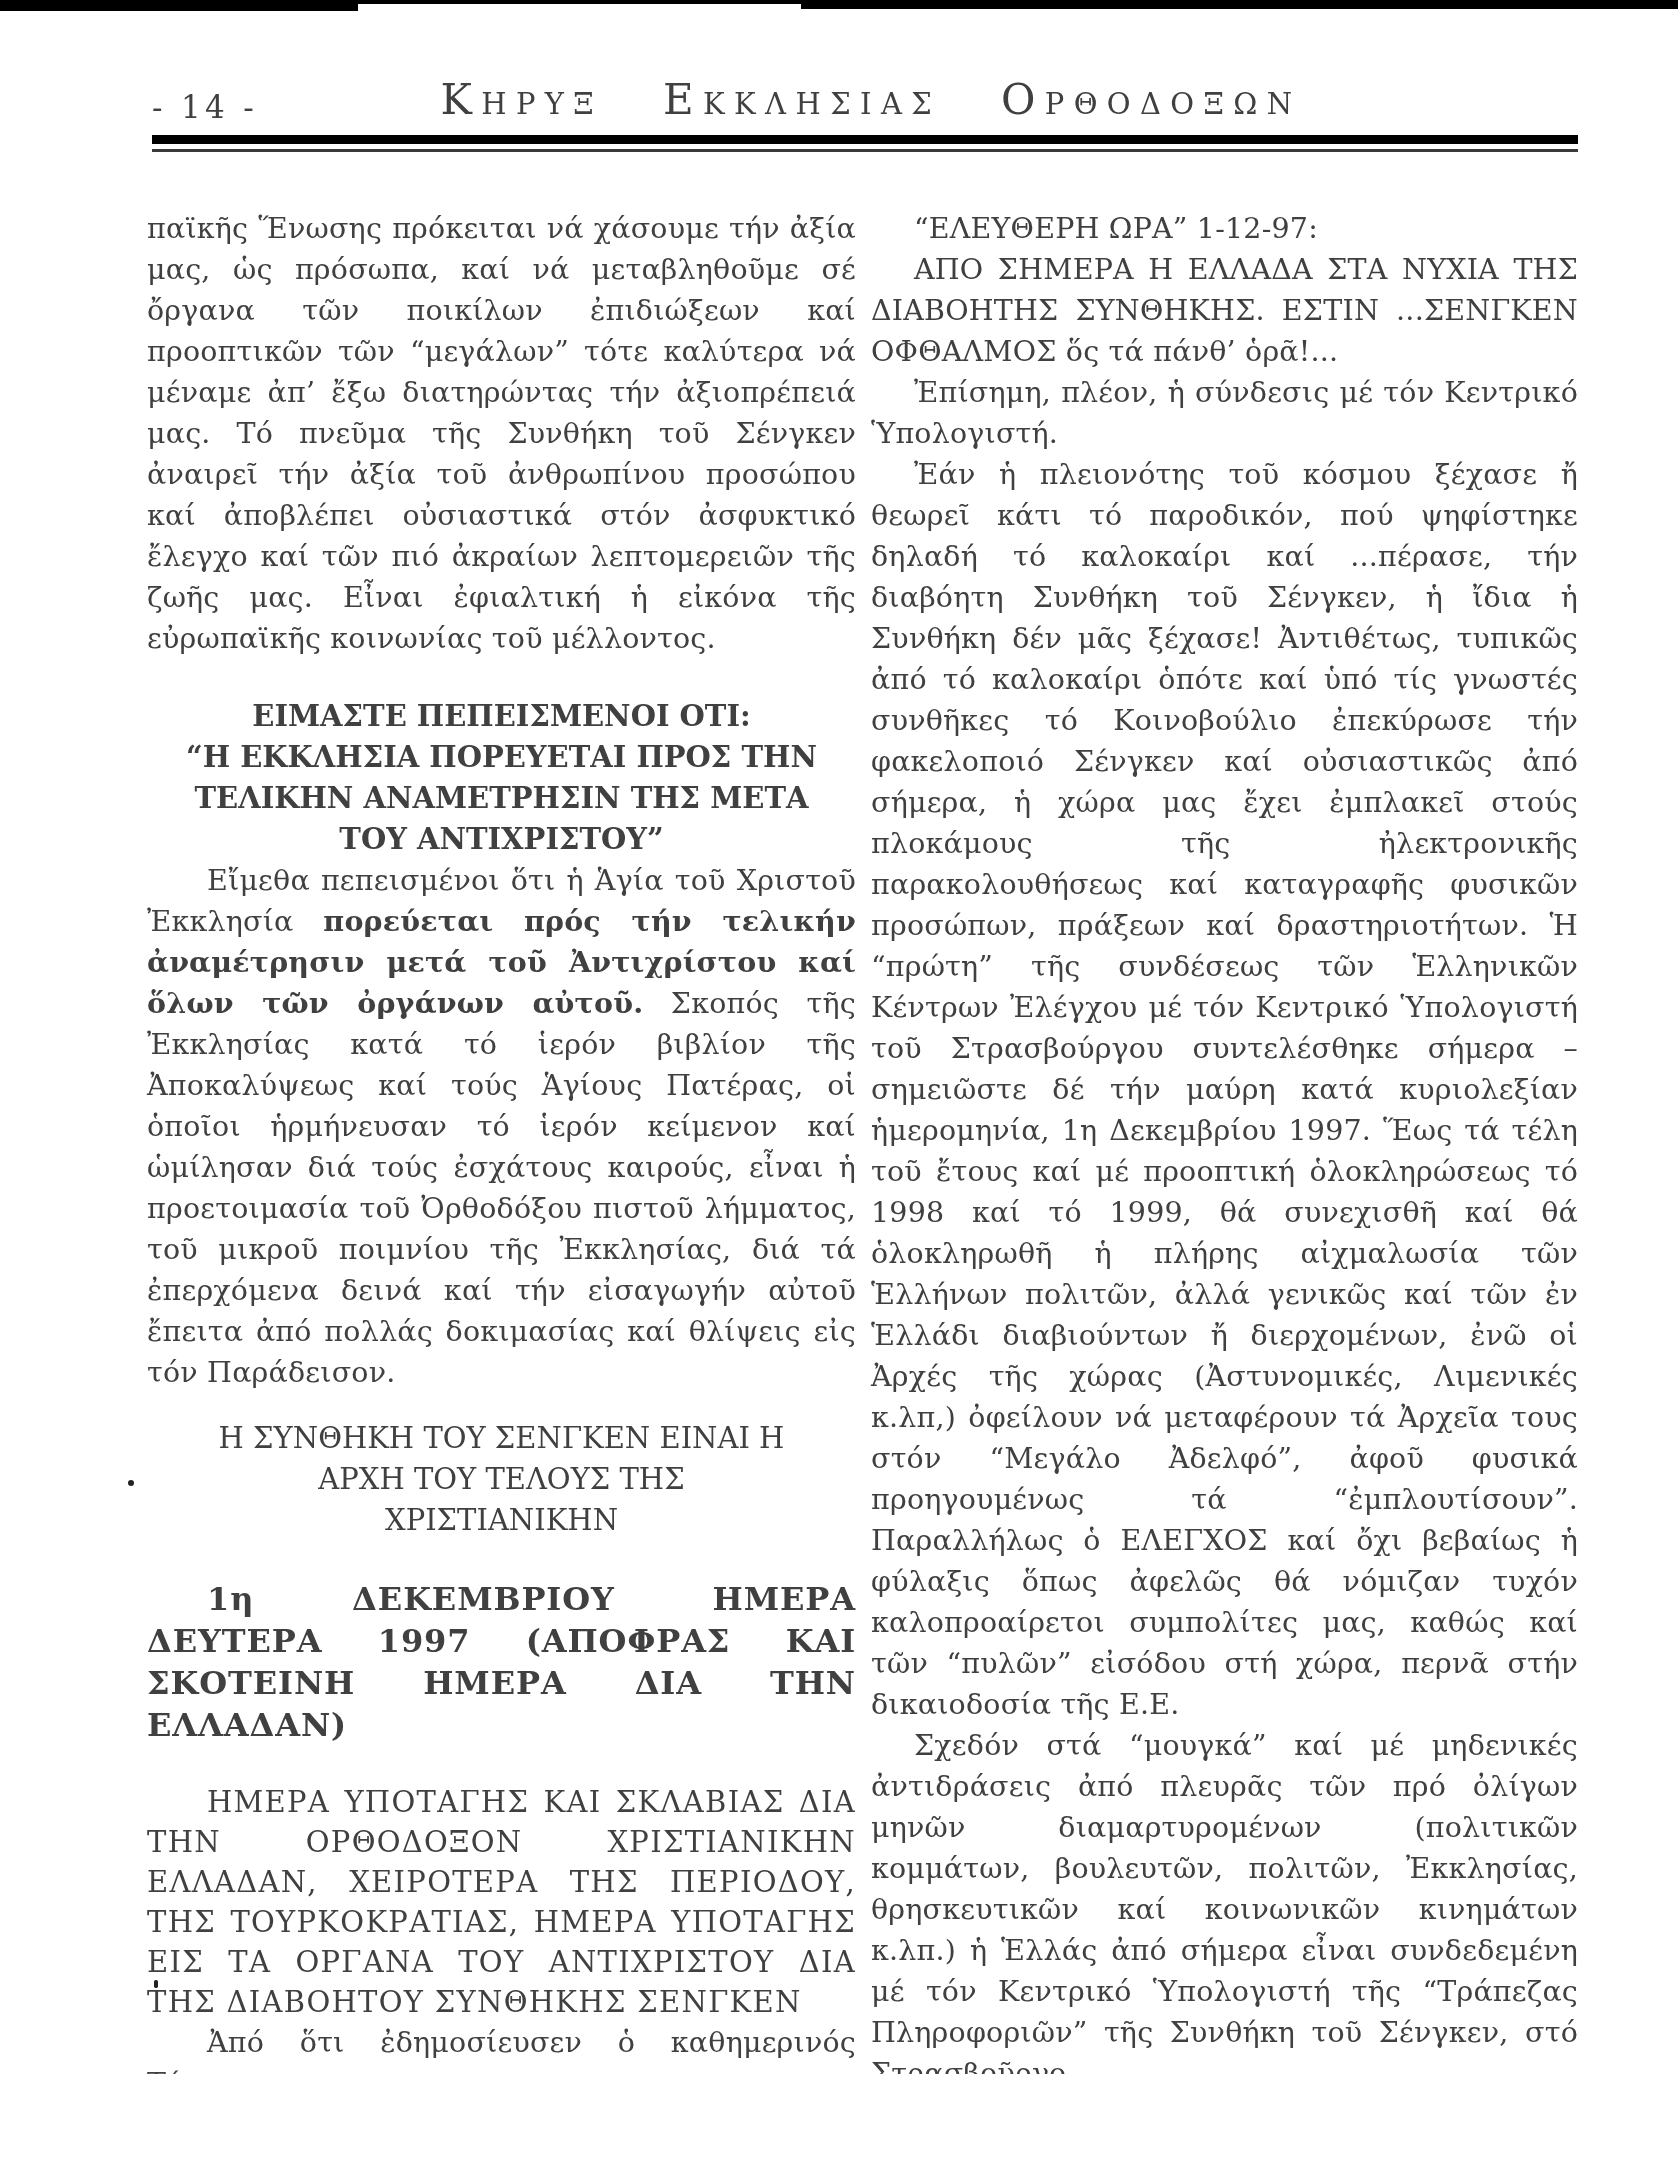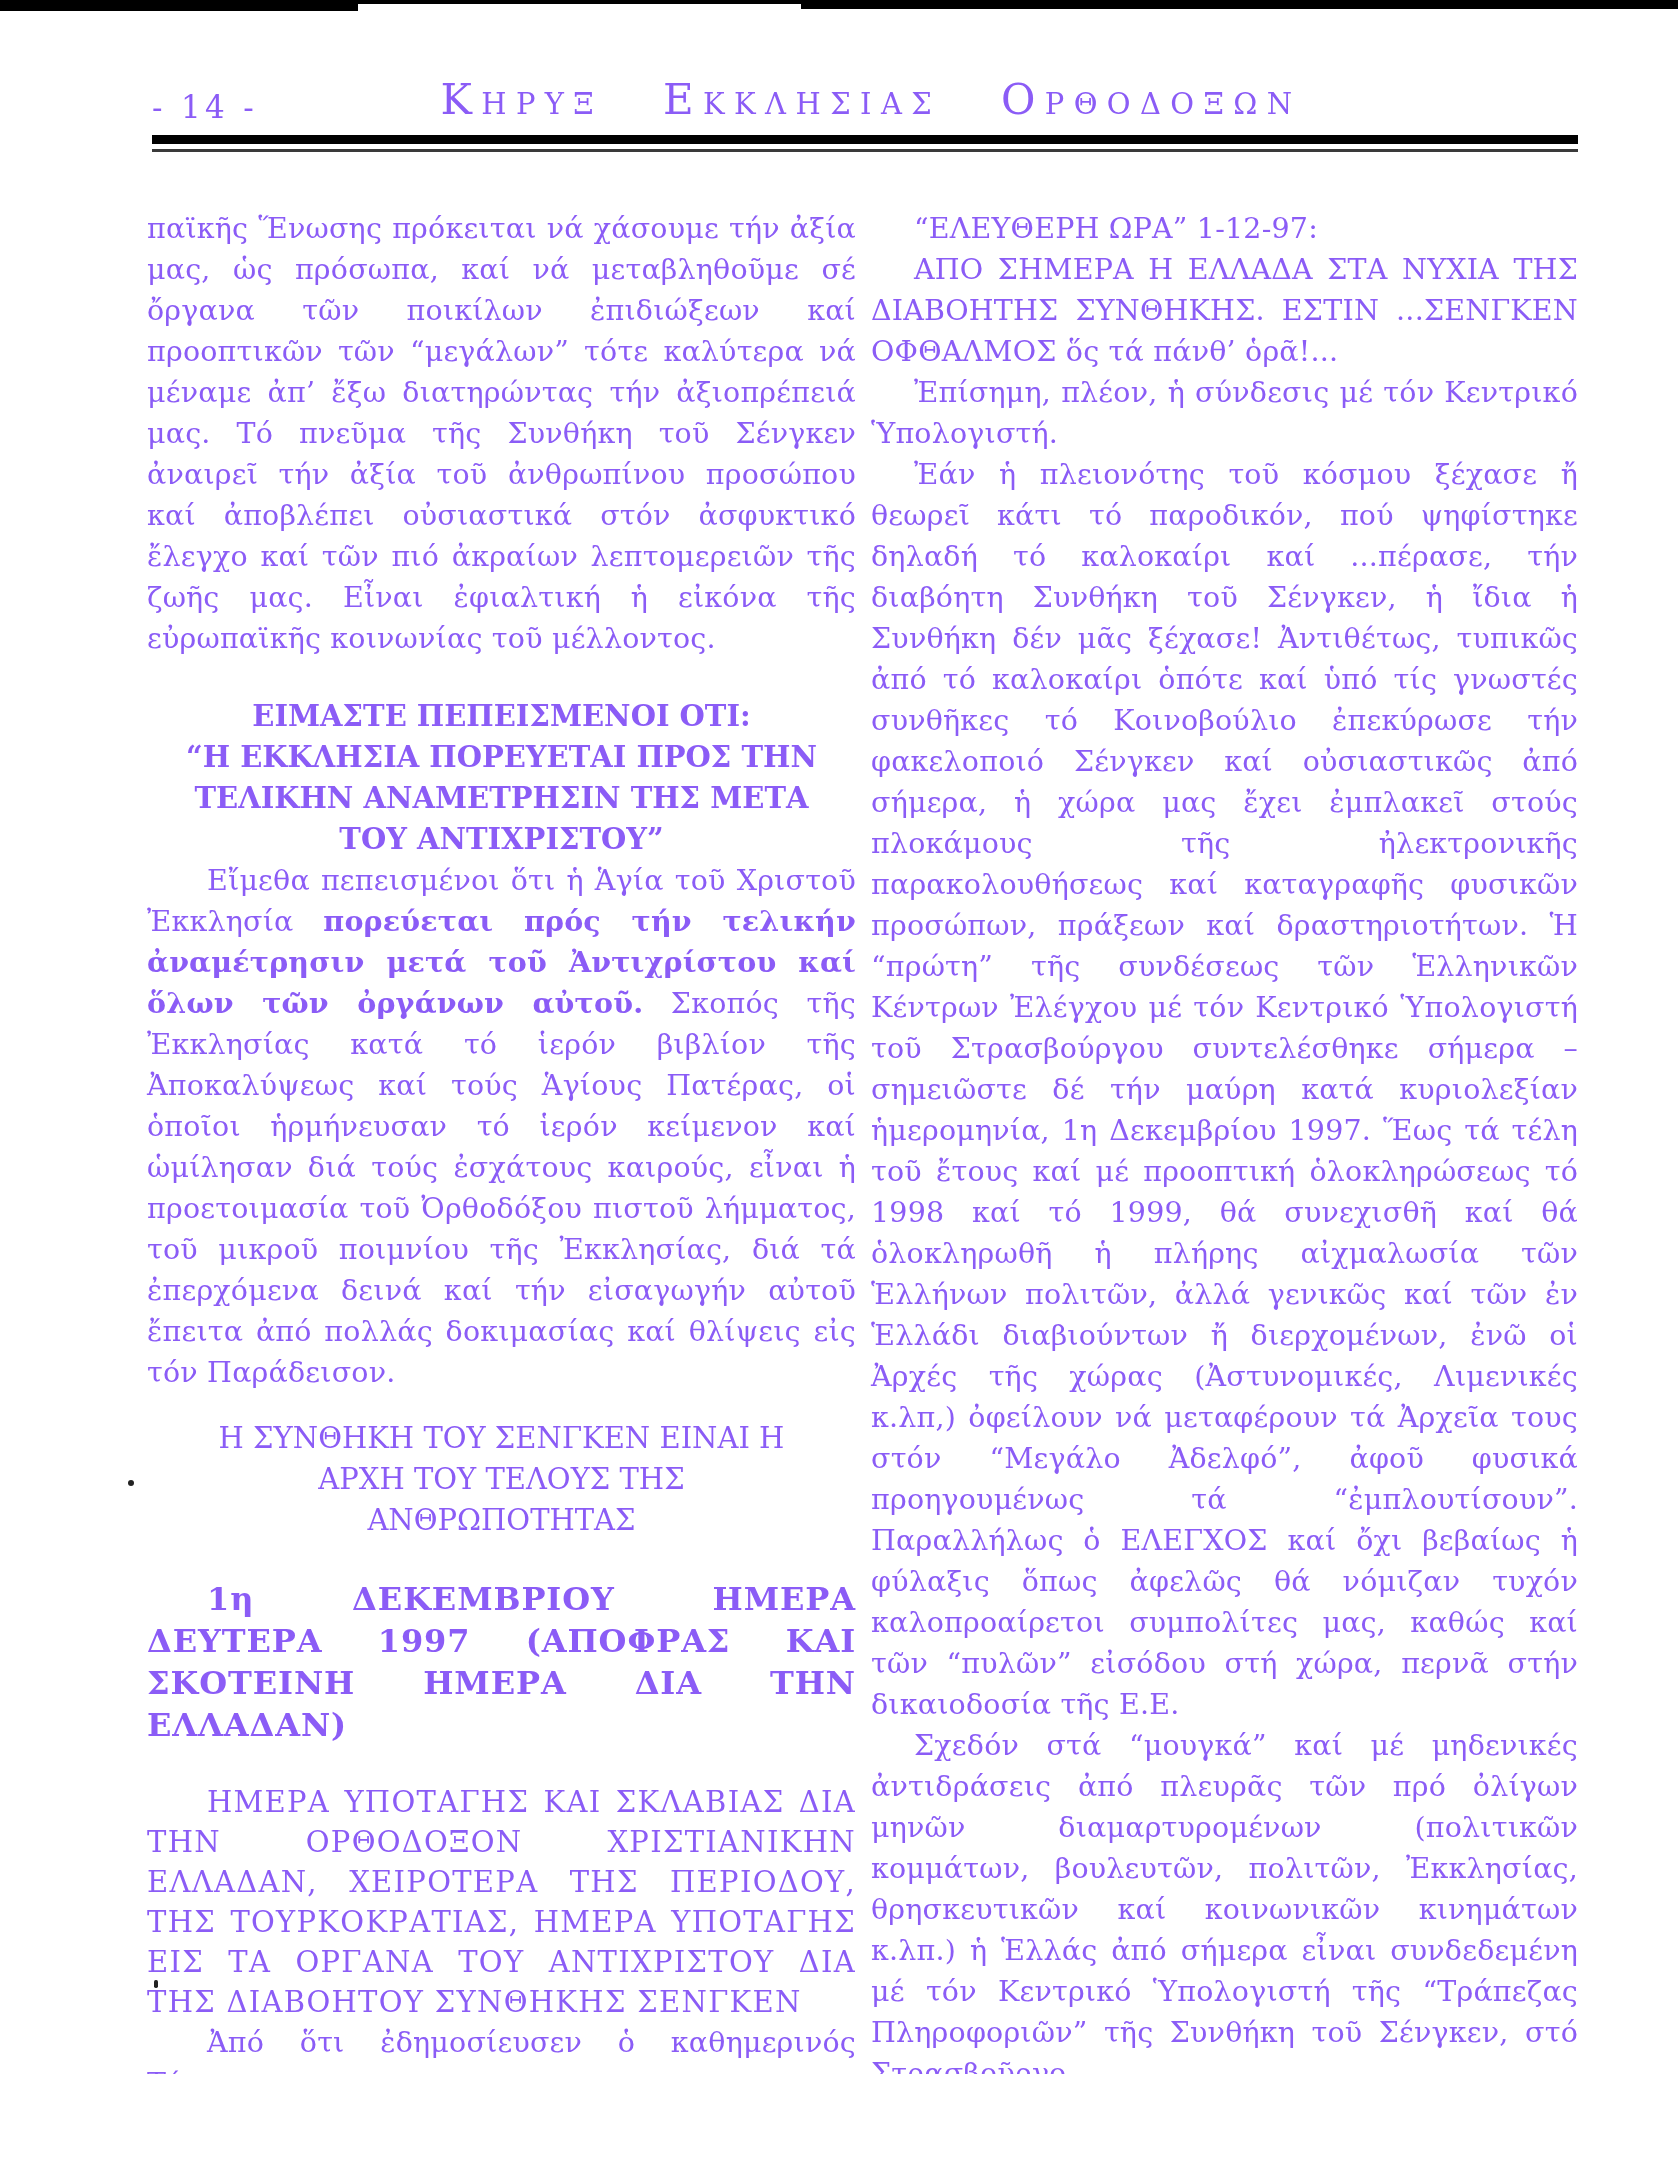--- a/index.html
+++ b/index.html
@@ -5,21 +5,21 @@
   html, body {
     margin: 0;
     padding: 0;
     background: #ffffff;
   }
   .page {
     position: relative;
     width: 1678px;
     height: 2074px;
     background: #ffffff;
-    color: #8b5cf6;
+    color: #404040;
     font-family: "DejaVu Serif", "Liberation Serif", serif;
     overflow: hidden;
   }
 
   
   .scan-bar { position: absolute; background: #000; }
   .bar-a { left: 0;      top: 0; width: 358px;  height: 11px; }
   .bar-b { left: 351px;  top: 0; width: 481px;  height: 4.3px;  }
   .bar-c { left: 801px;  top: 0; width: 877px; height: 8.5px; }
   .speck { position: absolute; background: #222; border-radius: 50%; }
@@ -127,21 +127,21 @@
       <div class="h-line">“Η ΕΚΚΛΗΣΙΑ ΠΟΡΕΥΕΤΑΙ ΠΡΟΣ ΤΗΝ</div>
       <div class="h-line">ΤΕΛΙΚΗΝ ΑΝΑΜΕΤΡΗΣΙΝ ΤΗΣ ΜΕΤΑ</div>
       <div class="h-line">ΤΟΥ ΑΝΤΙΧΡΙΣΤΟΥ”</div>
     </div>
 
     <p class="body indent p-after-heading"><span>Εἴμεθα πεπεισμένοι ὅτι ἡ Ἁγία τοῦ Χριστοῦ Ἐκκλησία </span><span class="bold">πορεύεται πρός τήν τελικήν ἀναμέτρησιν μετά τοῦ Ἀντιχρίστου καί ὅλων τῶν ὀργάνων αὐτοῦ.</span><span> Σκοπός τῆς Ἐκκλησίας κατά τό ἱερόν βιβλίον τῆς Ἀποκαλύψεως καί τούς Ἁγίους Πατέρας, οἱ ὁποῖοι ἡρμήνευσαν τό ἱερόν κείμενον καί ὡμίλησαν διά τούς ἐσχάτους καιρούς, εἶναι ἡ προετοιμασία τοῦ Ὀρθοδόξου πιστοῦ λήμματος, τοῦ μικροῦ ποιμνίου τῆς Ἐκκλησίας, διά τά ἐπερχόμενα δεινά καί τήν εἰσαγωγήν αὐτοῦ ἔπειτα ἀπό πολλάς δοκιμασίας καί θλίψεις εἰς τόν Παράδεισον.</span></p>
 
     <div class="h-caps">
       <div class="h-line">Η ΣΥΝΘΗΚΗ ΤΟΥ ΣΕΝΓΚΕΝ ΕΙΝΑΙ Η</div>
       <div class="h-line">ΑΡΧΗ ΤΟΥ ΤΕΛΟΥΣ ΤΗΣ</div>
-      <div class="h-line">ΑΝΘΡΩΠΟΤΗΤΑΣ</div>
+      <div class="h-line">ΧΡΙΣΤΙΑΝΙΚΗΝ</div>
     </div>
 
     <p class="h-bold-just indent">1η ΔΕΚΕΜΒΡΙΟΥ ΗΜΕΡΑ ΔΕΥΤΕΡΑ 1997 (ΑΠΟΦΡΑΣ ΚΑΙ ΣΚΟΤΕΙΝΗ ΗΜΕΡΑ ΔΙΑ ΤΗΝ ΕΛΛΑΔΑΝ)</p>
 
     <p class="caps-just indent">ΗΜΕΡΑ ΥΠΟΤΑΓΗΣ ΚΑΙ ΣΚΛΑΒΙΑΣ ΔΙΑ ΤΗΝ ΟΡΘΟΔΟΞΟΝ ΧΡΙΣΤΙΑΝΙΚΗΝ ΕΛΛΑΔΑΝ, ΧΕΙΡΟΤΕΡΑ ΤΗΣ ΠΕΡΙΟΔΟΥ, ΤΗΣ ΤΟΥΡΚΟΚΡΑΤΙΑΣ, ΗΜΕΡΑ ΥΠΟΤΑΓΗΣ ΕΙΣ ΤΑ ΟΡΓΑΝΑ ΤΟΥ ΑΝΤΙΧΡΙΣΤΟΥ ΔΙΑ ΤΗΣ ΔΙΑΒΟΗΤΟΥ ΣΥΝΘΗΚΗΣ ΣΕΝΓΚΕΝ</p>
 
     <p class="body indent p-last">Ἀπό ὅτι ἐδημοσίευσεν ὁ καθημερινός Τύπος:</p>
   </section>
 
   <section class="col col-right">

